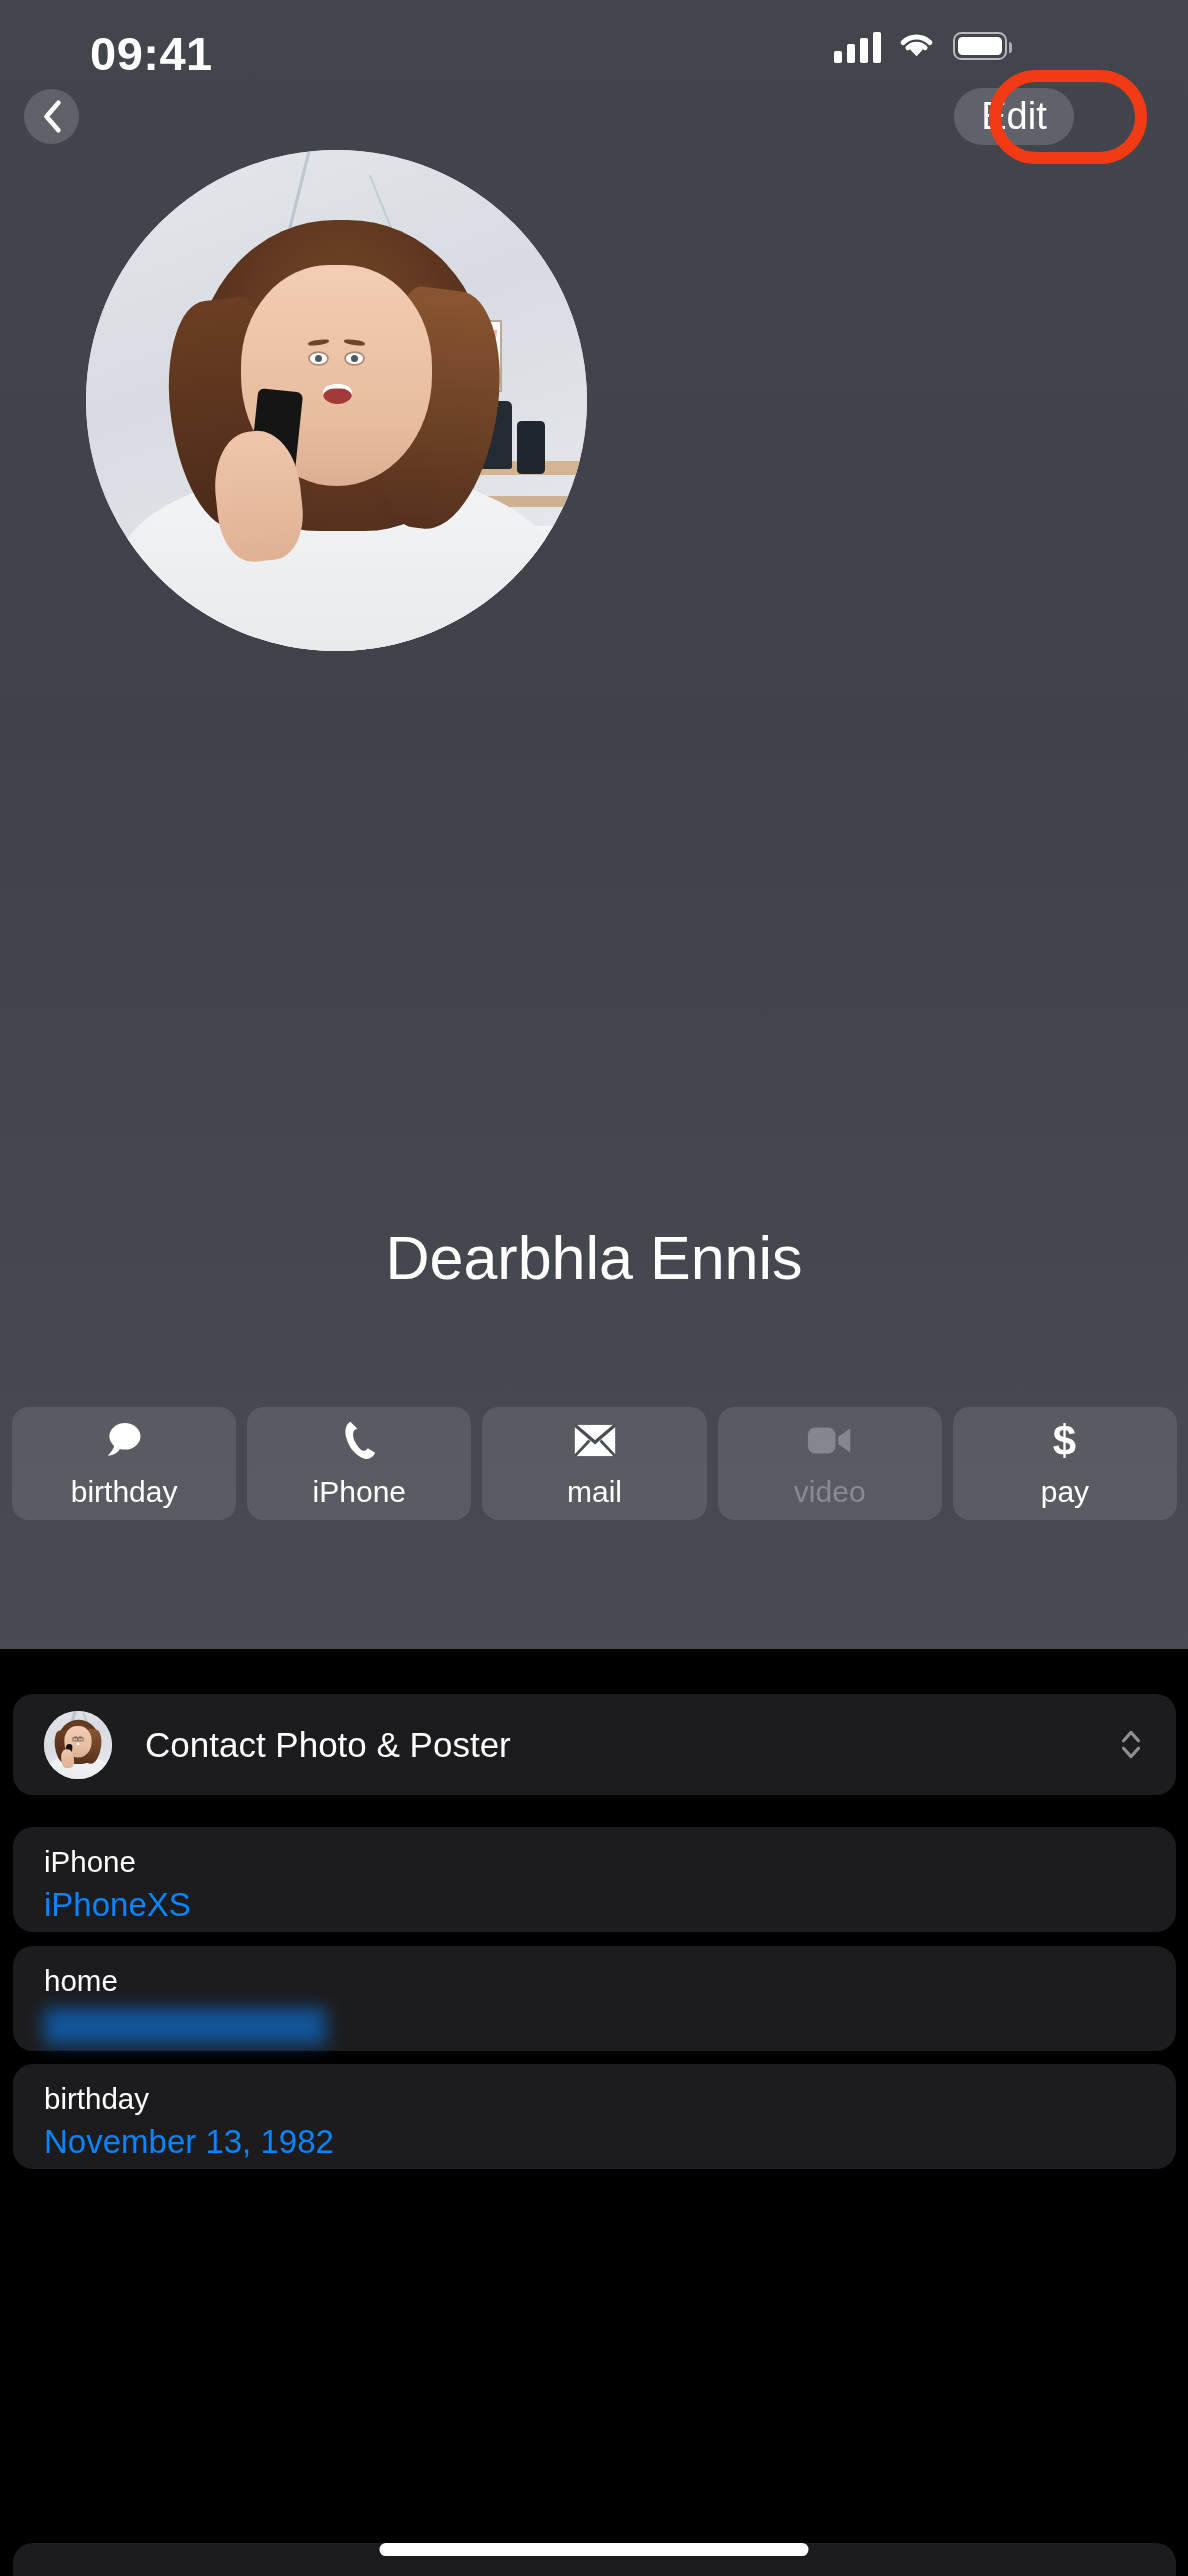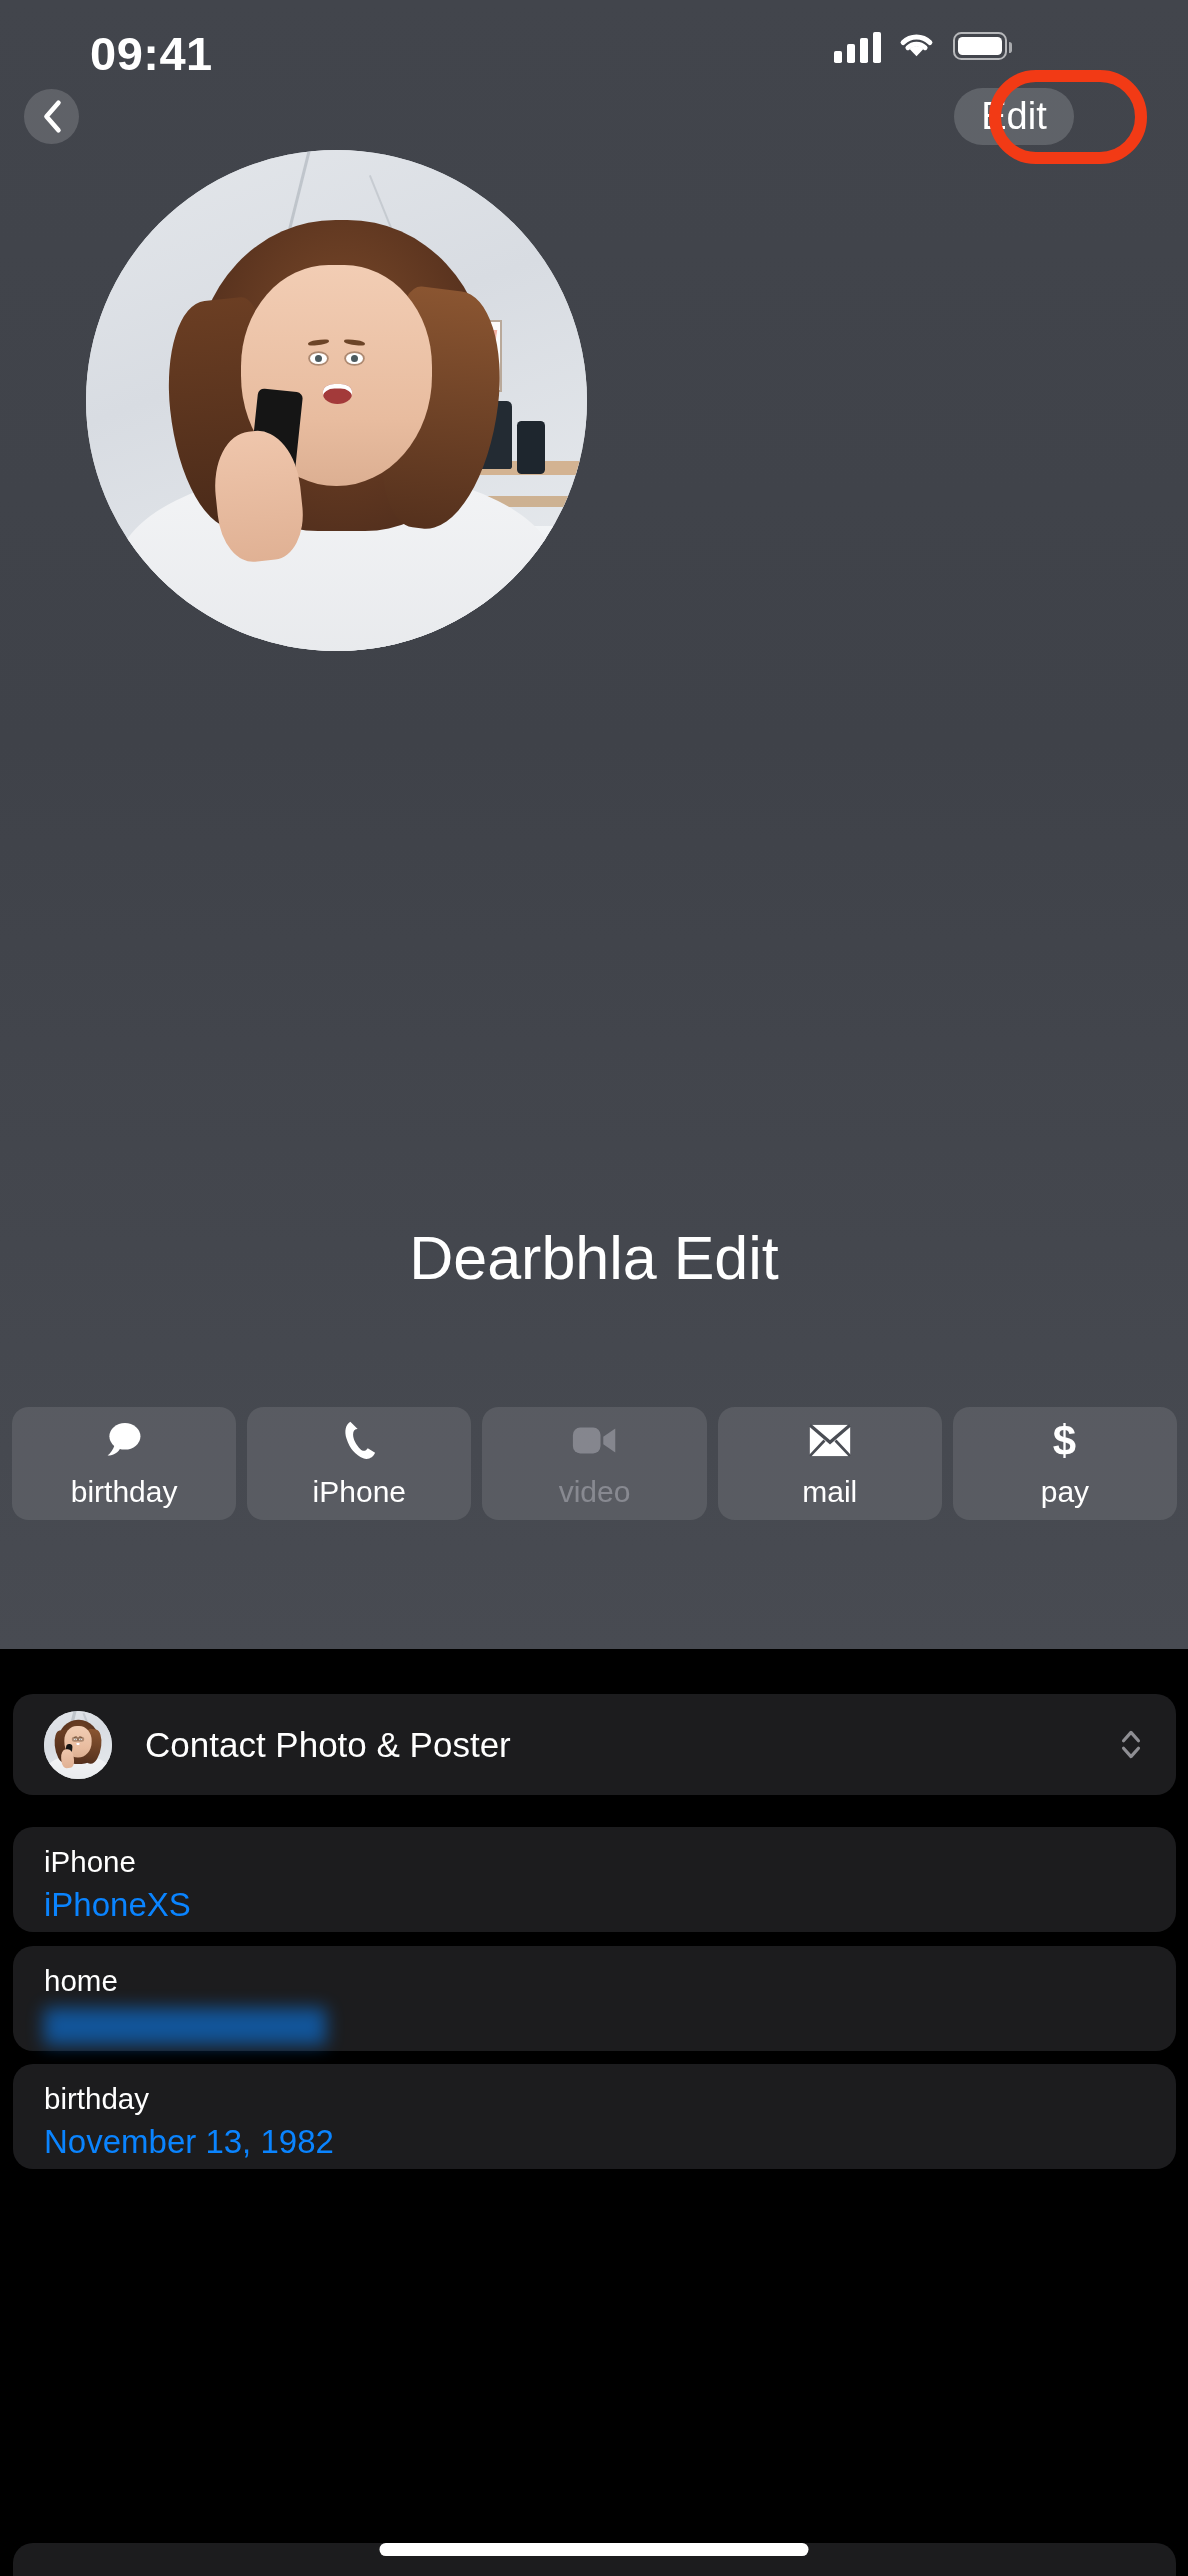--- a/index.html
+++ b/index.html
@@ -301,62 +301,62 @@
             <div class="brow r"></div>
           <div class="eye l"></div>
             <div class="eye r"></div>
           <div class="mouth"></div>
         </div>
         <div class="phone-dev"></div>
         <div class="hand"></div>
       </div>
     </div>
 
-    <div class="contact-name">Dearbhla Edit</div>
+    <div class="contact-name">Dearbhla Ennis</div>
 
     <div class="actions">
 
       <div class="act">
         <span class="ic">
           <svg width="44" height="42" viewBox="0 0 48 46">
             <ellipse cx="25" cy="19" rx="17" ry="14.5" fill="#fff"></ellipse>
             <path d="M14 28 C12 34 9 38 6 40 C13 40 18 36 20 32 Z" fill="#fff"></path>
           </svg>
         </span>
         <span class="lb">birthday</span>
       </div>
 
       <div class="act">
         <span class="ic">
           <svg width="41" height="44" viewBox="0 0 44 48">
             <path d="M12 4 C7 7 5 14 8 23 C11 33 18 41 26 44 C32 46 37 43 39 38 L31 33 C29 36 26 37 23 34 C18 29 15 23 15 18 C15 14 17 12 20 12 Z" fill="#fff"></path>
           </svg>
         </span>
         <span class="lb">iPhone</span>
-      </div>
-
-      <div class="act disabled">
-        <span class="ic">
-          <svg width="48" height="35" viewBox="0 0 52 38">
-            <rect x="2" y="5" width="30" height="28" rx="8" fill="rgba(235,235,245,0.30)"></rect>
-            <path d="M35 15 L48 6 L48 32 L35 23 Z" fill="rgba(235,235,245,0.30)"></path>
-          </svg>
-        </span>
-        <span class="lb">video</span>
       </div>
 
       <div class="act">
         <span class="ic">
           <svg width="44" height="37" viewBox="0 0 48 40">
             <rect x="2" y="3" width="44" height="34" fill="#fff"></rect>
             <path d="M2 3 L24 22 L46 3" stroke="#4A4D54" stroke-width="3.5" fill="none"></path>
             <path d="M2 37 L18 20 M46 37 L30 20" stroke="#4A4D54" stroke-width="3" fill="none"></path>
           </svg>
         </span>
         <span class="lb">mail</span>
+      </div>
+
+      <div class="act disabled">
+        <span class="ic">
+          <svg width="48" height="35" viewBox="0 0 52 38">
+            <rect x="2" y="5" width="30" height="28" rx="8" fill="rgba(235,235,245,0.30)"></rect>
+            <path d="M35 15 L48 6 L48 32 L35 23 Z" fill="rgba(235,235,245,0.30)"></path>
+          </svg>
+        </span>
+        <span class="lb">video</span>
       </div>
 
       <div class="act">
         <span class="ic">
           <svg width="31" height="46" viewBox="0 0 34 50">
             <text x="17" y="41" text-anchor="middle" font-family="Liberation Sans, sans-serif" font-size="46" font-weight="bold" fill="#fff">$</text>
           </svg>
         </span>
         <span class="lb">pay</span>
       </div>

